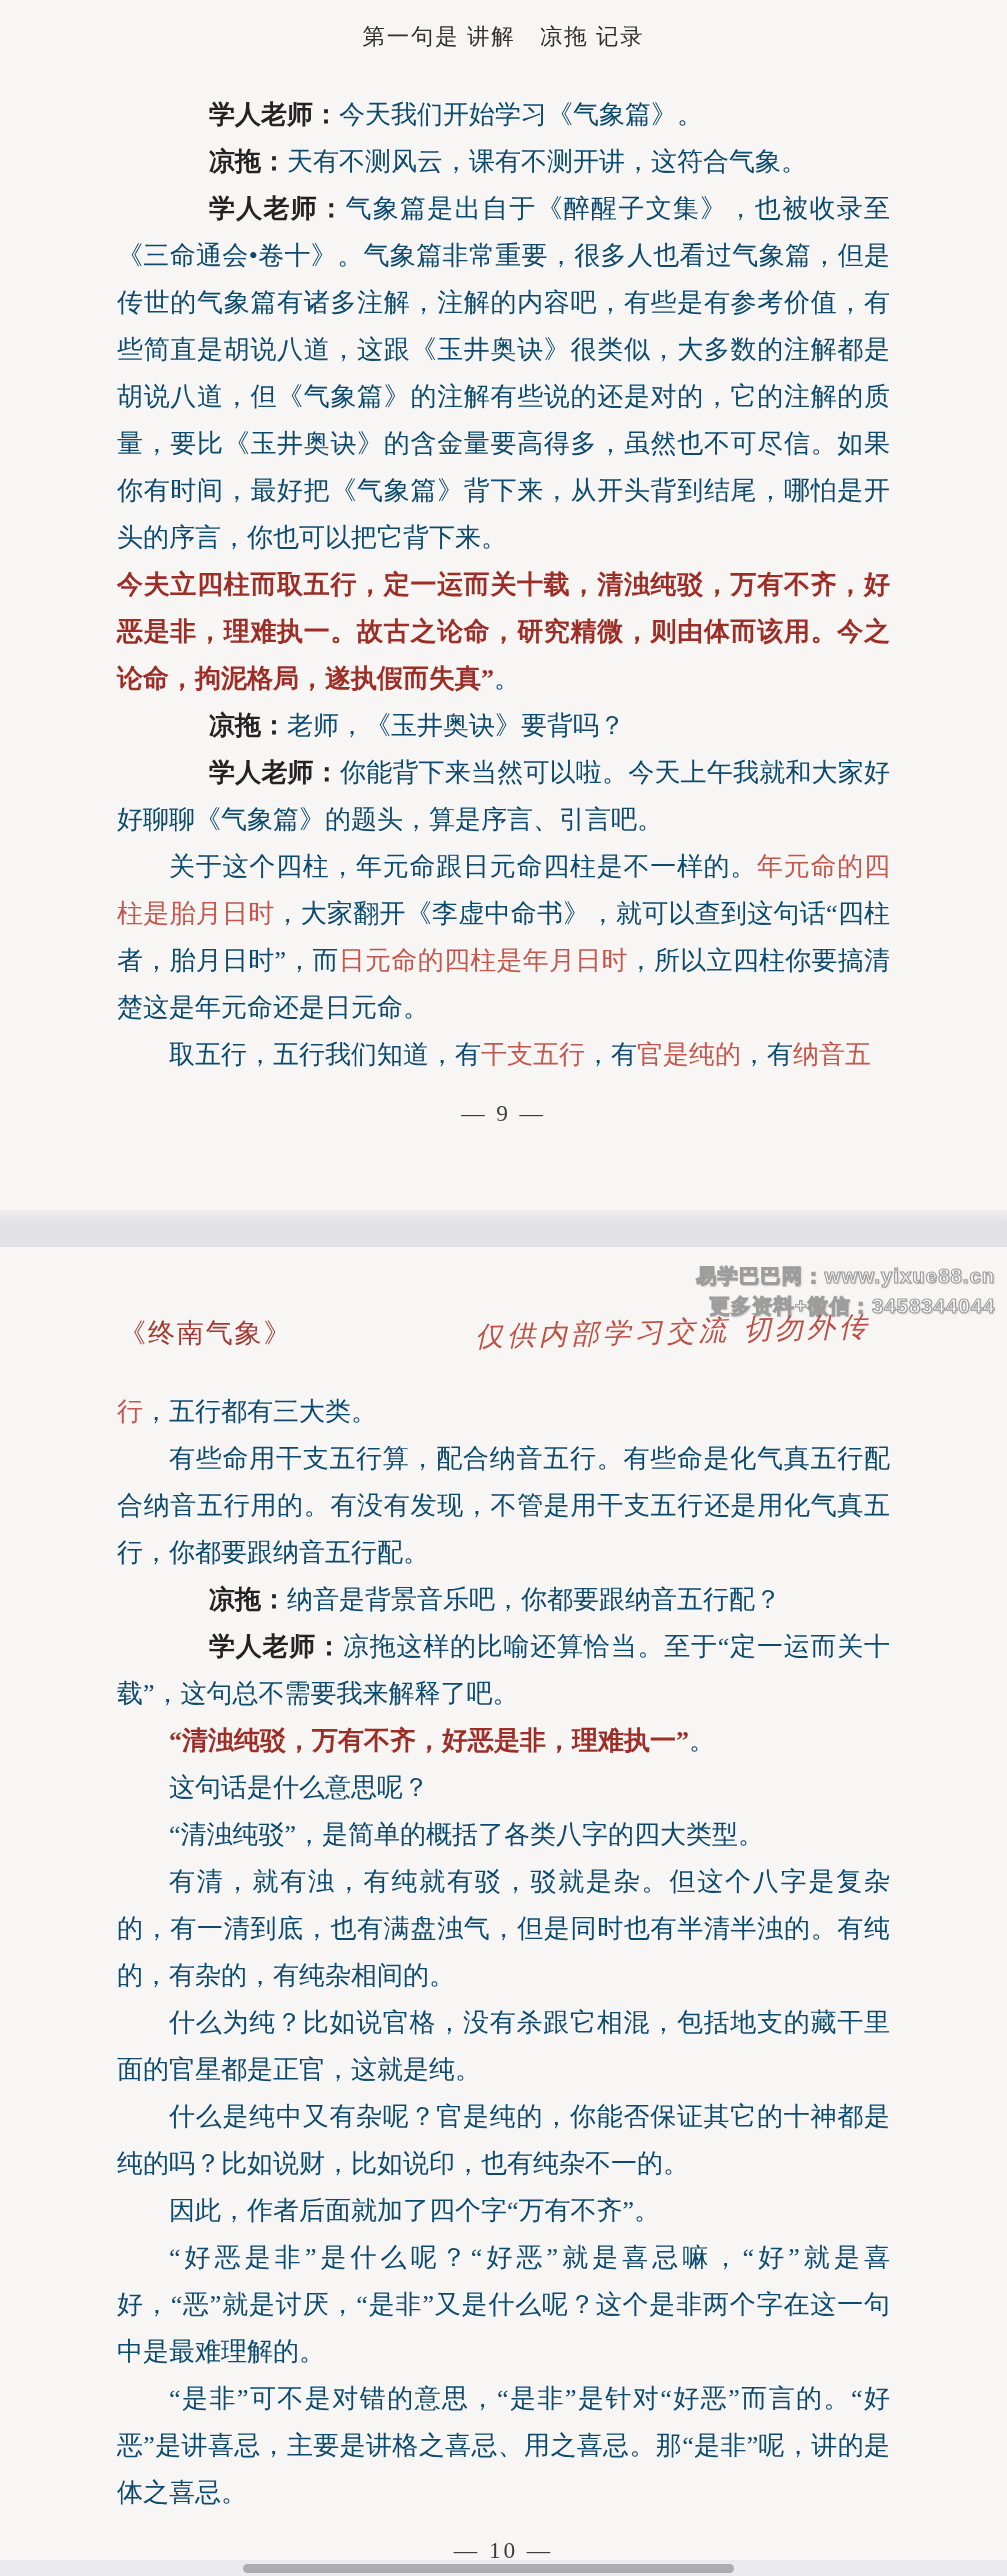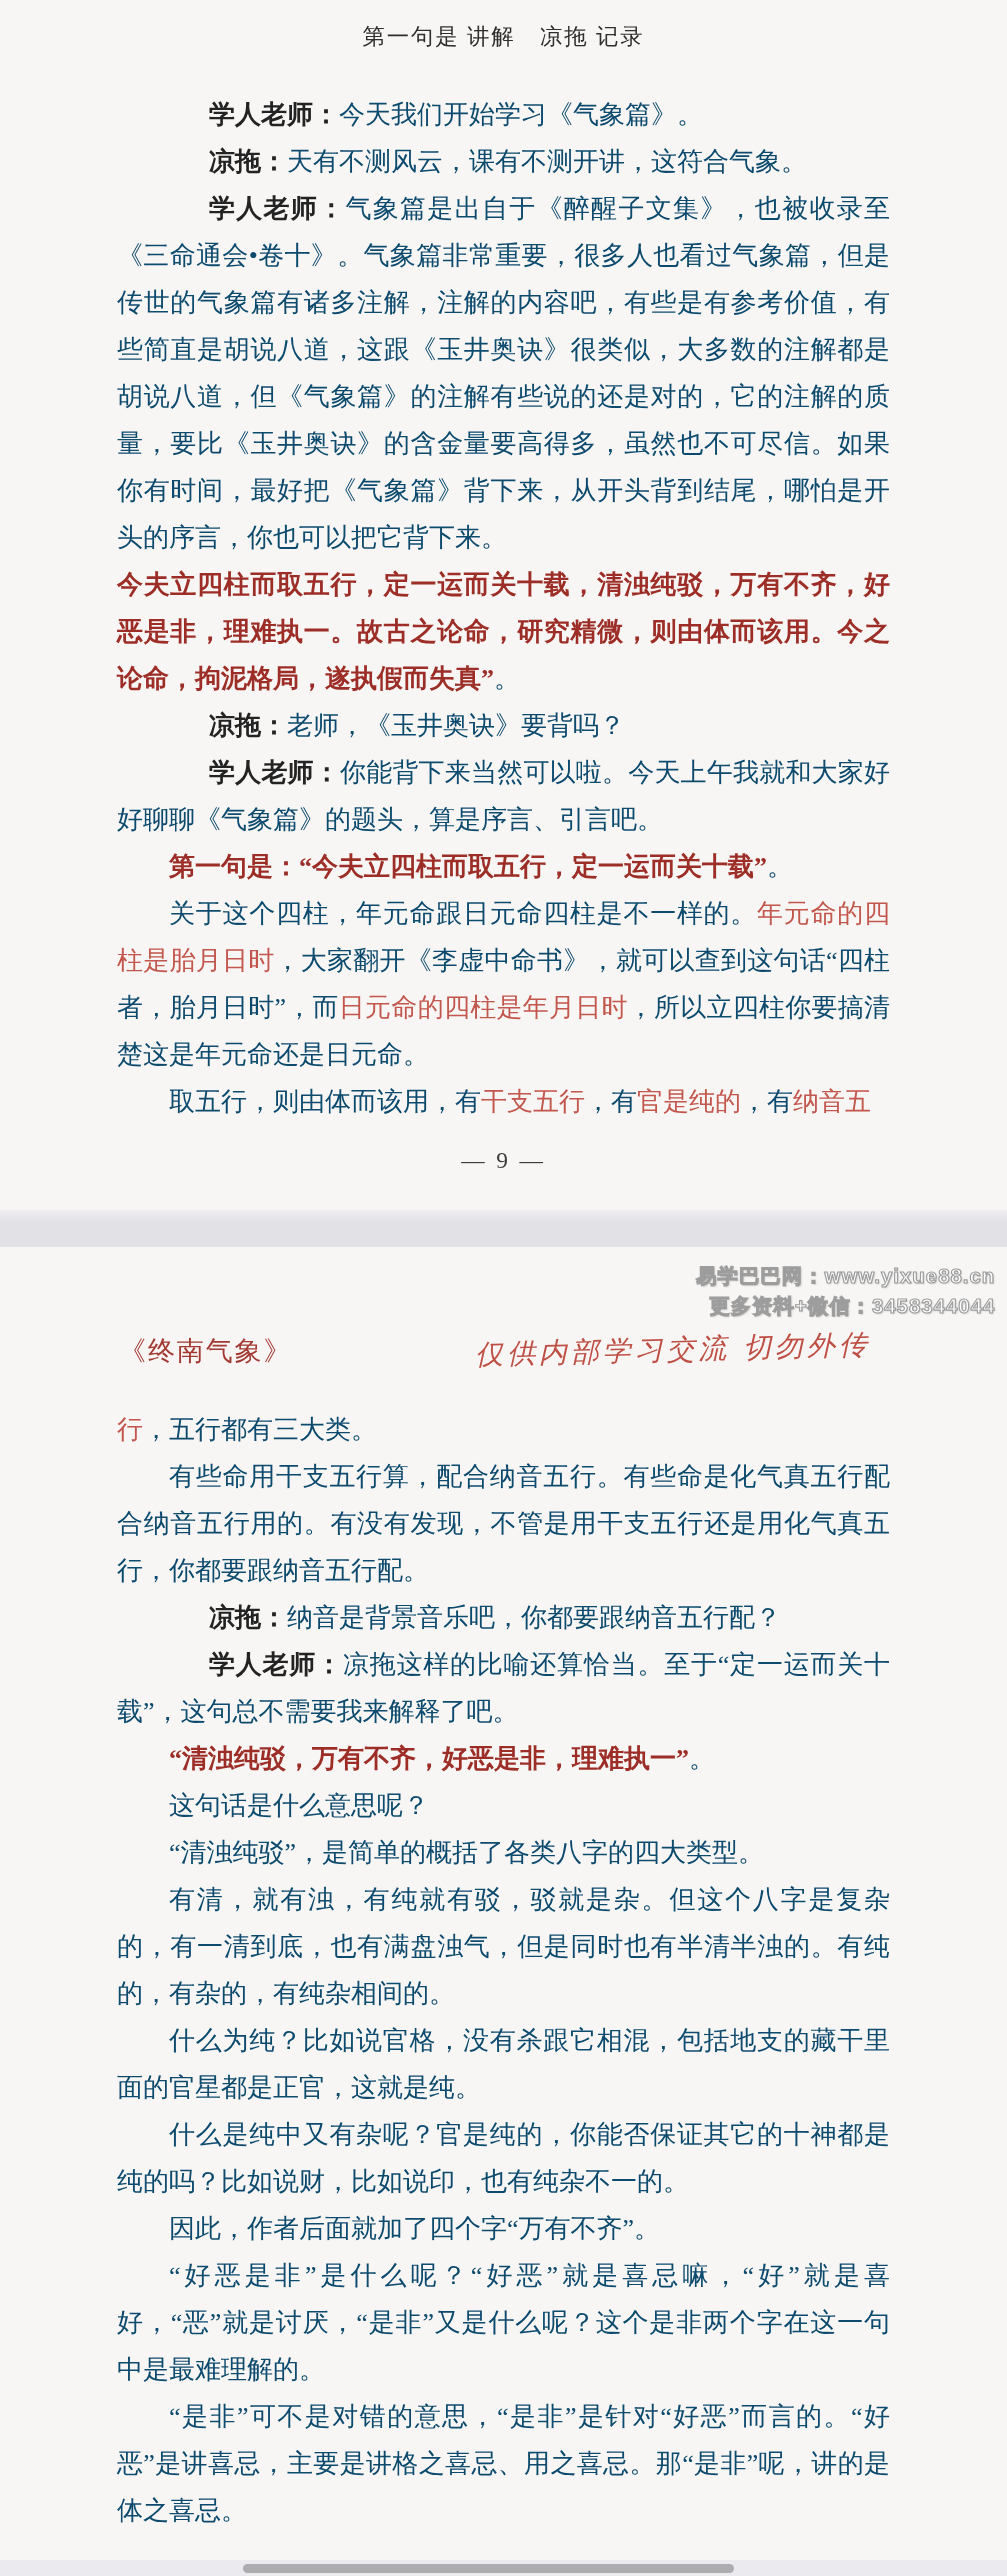--- a/index.html
+++ b/index.html
@@ -23,21 +23,21 @@
   .para.indent{text-indent:2em;}
   .run-n{color:#0c4a6e;}
   .run-b{font-weight:bold;color:#232323;margin-left:40px;}
   .run-rb{font-weight:bold;color:#9c2e27;}
   .run-r{color:#c2574d;}
   .pagenum{
     text-align:center;font-size:23.4px;color:#3d3d3d;
     margin-top:21.4px;letter-spacing:2.9px;
   }
   .gap{height:37px;background:linear-gradient(#f0eef1 0%,#e2e1e5 35%,#e2e1e5 100%);}
-  #page2{height:1313px;box-sizing:border-box;position:relative;padding-top:28px;}
+  #page2{height:1313px;box-sizing:border-box;position:relative;padding-top:10px;}
   .watermark{
     position:absolute;top:13.6px;right:11.7px;text-align:right;
     font-family:"Liberation Sans","DejaVu Sans",sans-serif;
     font-weight:bold;font-size:20.4px;line-height:30px;
     color:#ffffff;-webkit-text-stroke:1.2px #9d9d9d;
     text-shadow:1px 1px 1.9px #c2c2c2;
     letter-spacing:1px;
   }
   .title-row{
     display:flex;justify-content:space-between;align-items:flex-end;
@@ -62,23 +62,22 @@
 
 <div class="page" id="page1">
   <div class="doc-header">第一句是 讲解　凉拖 记录</div>
   <div class="content">
       <p class="para indent"><span class="run-b">学人老师：</span><span class="run-n">今天我们开始学习《气象篇》。</span></p>
       <p class="para indent"><span class="run-b">凉拖：</span><span class="run-n">天有不测风云，课有不测开讲，这符合气象。</span></p>
       <p class="para indent"><span class="run-b">学人老师：</span><span class="run-n">气象篇是出自于《醉醒子文集》，也被收录至《三命通会•卷十》。气象篇非常重要，很多人也看过气象篇，但是传世的气象篇有诸多注解，注解的内容吧，有些是有参考价值，有些简直是胡说八道，这跟《玉井奥诀》很类似，大多数的注解都是胡说八道，但《气象篇》的注解有些说的还是对的，它的注解的质量，要比《玉井奥诀》的含金量要高得多，虽然也不可尽信。如果你有时间，最好把《气象篇》背下来，从开头背到结尾，哪怕是开头的序言，你也可以把它背下来。</span></p>
       <p class="para"><span class="run-rb">今夫立四柱而取五行，定一运而关十载，清浊纯驳，万有不齐，好 恶是非，理难执一。故古之论命，研究精微，则由体而该用。今之论命，拘泥格局，遂执假而失真”</span><span class="run-n">。</span></p>
       <p class="para indent"><span class="run-b">凉拖：</span><span class="run-n">老师，《玉井奥诀》要背吗？</span></p>
       <p class="para indent"><span class="run-b">学人老师：</span><span class="run-n">你能背下来当然可以啦。今天上午我就和大家好好聊聊《气象篇》的题头，算是序言、引言吧。</span></p>
-      <p class="para indent"><span class="run-rb">第一句是：“今夫立四柱而取五行，定一运而关十载”</span><span class="run-n">。</span></p>
       <p class="para indent"><span class="run-n">关于这个四柱，年元命跟日元命四柱是不一样的。</span><span class="run-r">年元命的四柱是胎月日时</span><span class="run-n">，大家翻开《李虚中命书》，就可以查到这句话“四柱者，胎月日时”，而</span><span class="run-r">日元命的四柱是年月日时</span><span class="run-n">，所以立四柱你要搞清楚这是年元命还是日元命。</span></p>
-      <p class="para indent"><span class="run-n">取五行，则由体而该用，有</span><span class="run-r">干支五行</span><span class="run-n">，有</span><span class="run-r">官是纯的</span><span class="run-n">，有</span><span class="run-r">纳音五</span></p>
+      <p class="para indent"><span class="run-n">取五行，五行我们知道，有</span><span class="run-r">干支五行</span><span class="run-n">，有</span><span class="run-r">官是纯的</span><span class="run-n">，有</span><span class="run-r">纳音五</span></p>
     </div>
   <div class="pagenum">— 9 —</div>
 </div>
 
 <div class="gap"></div>
 
 <div class="page" id="page2">
   <div class="watermark">
     <div>易学巴巴网：www.yixue88.cn</div>
     <div>更多资料+微信：3458344044</div>

